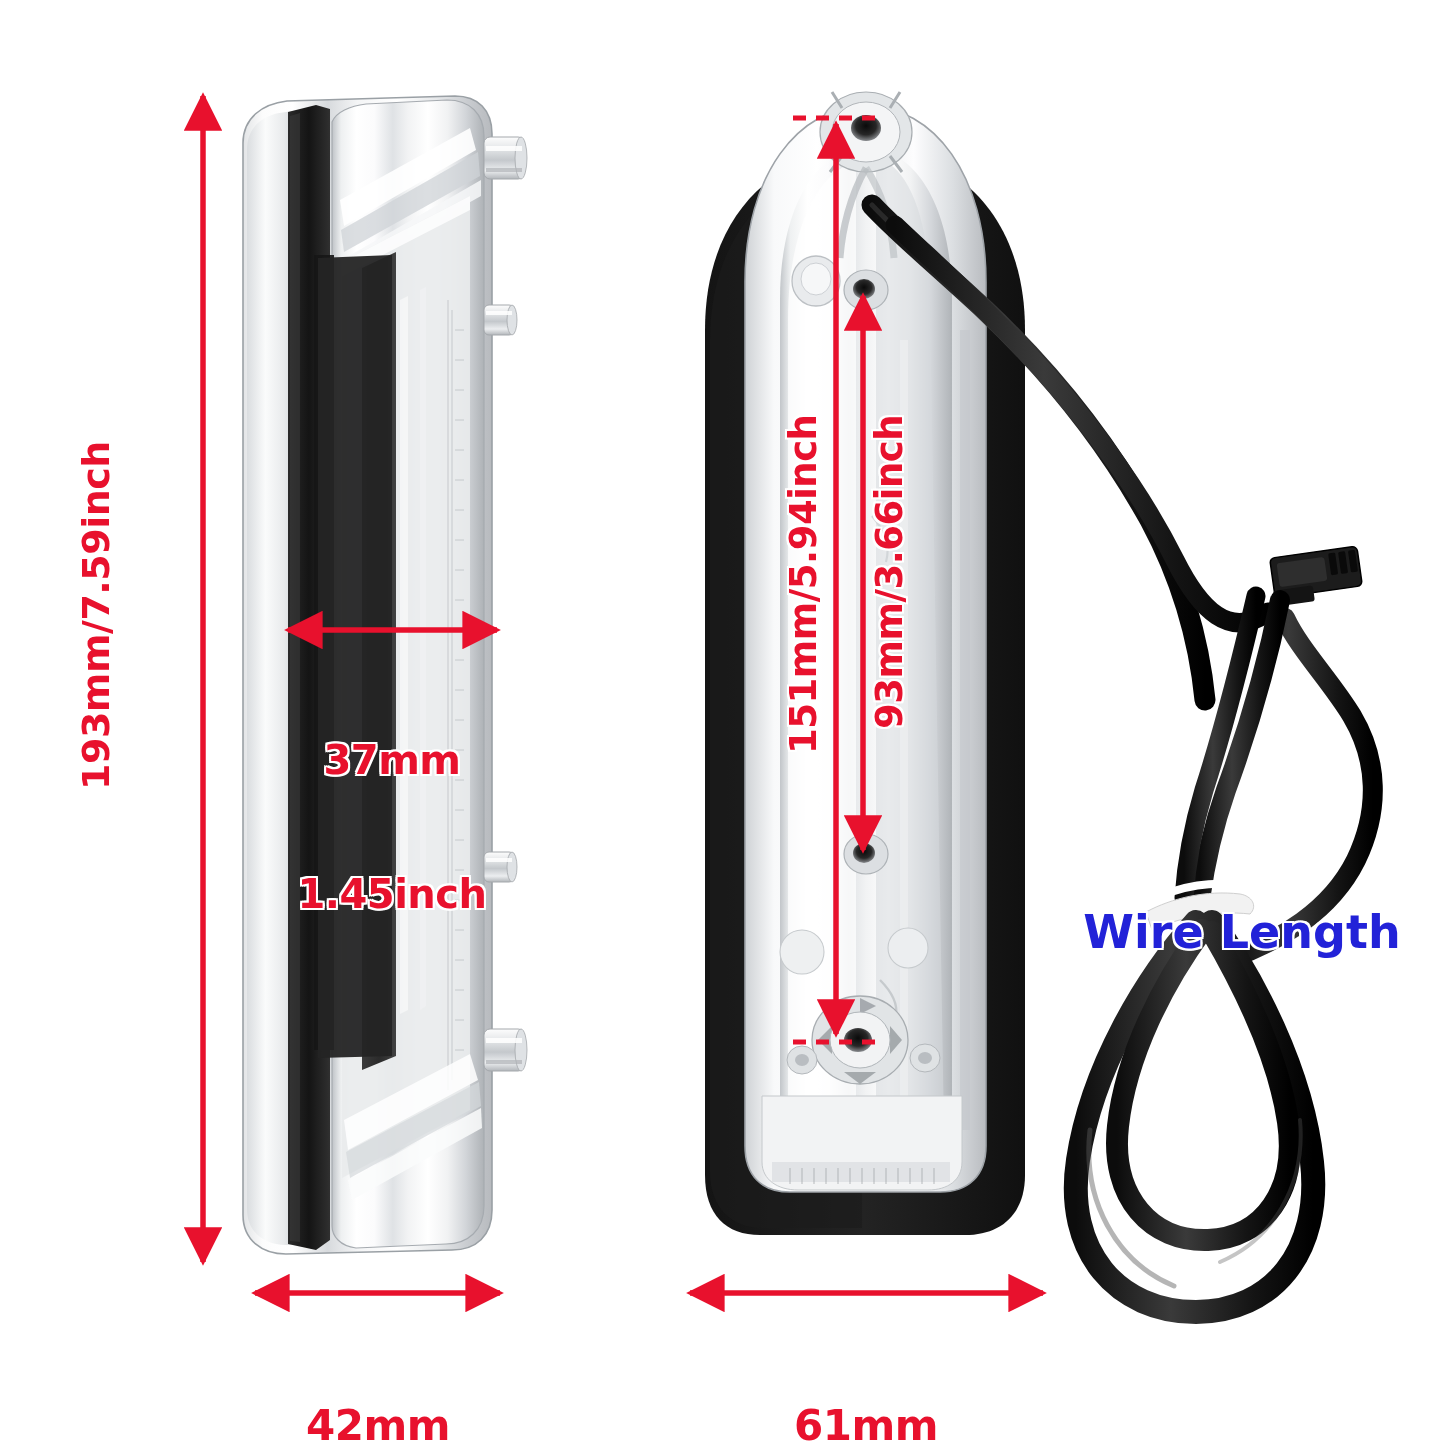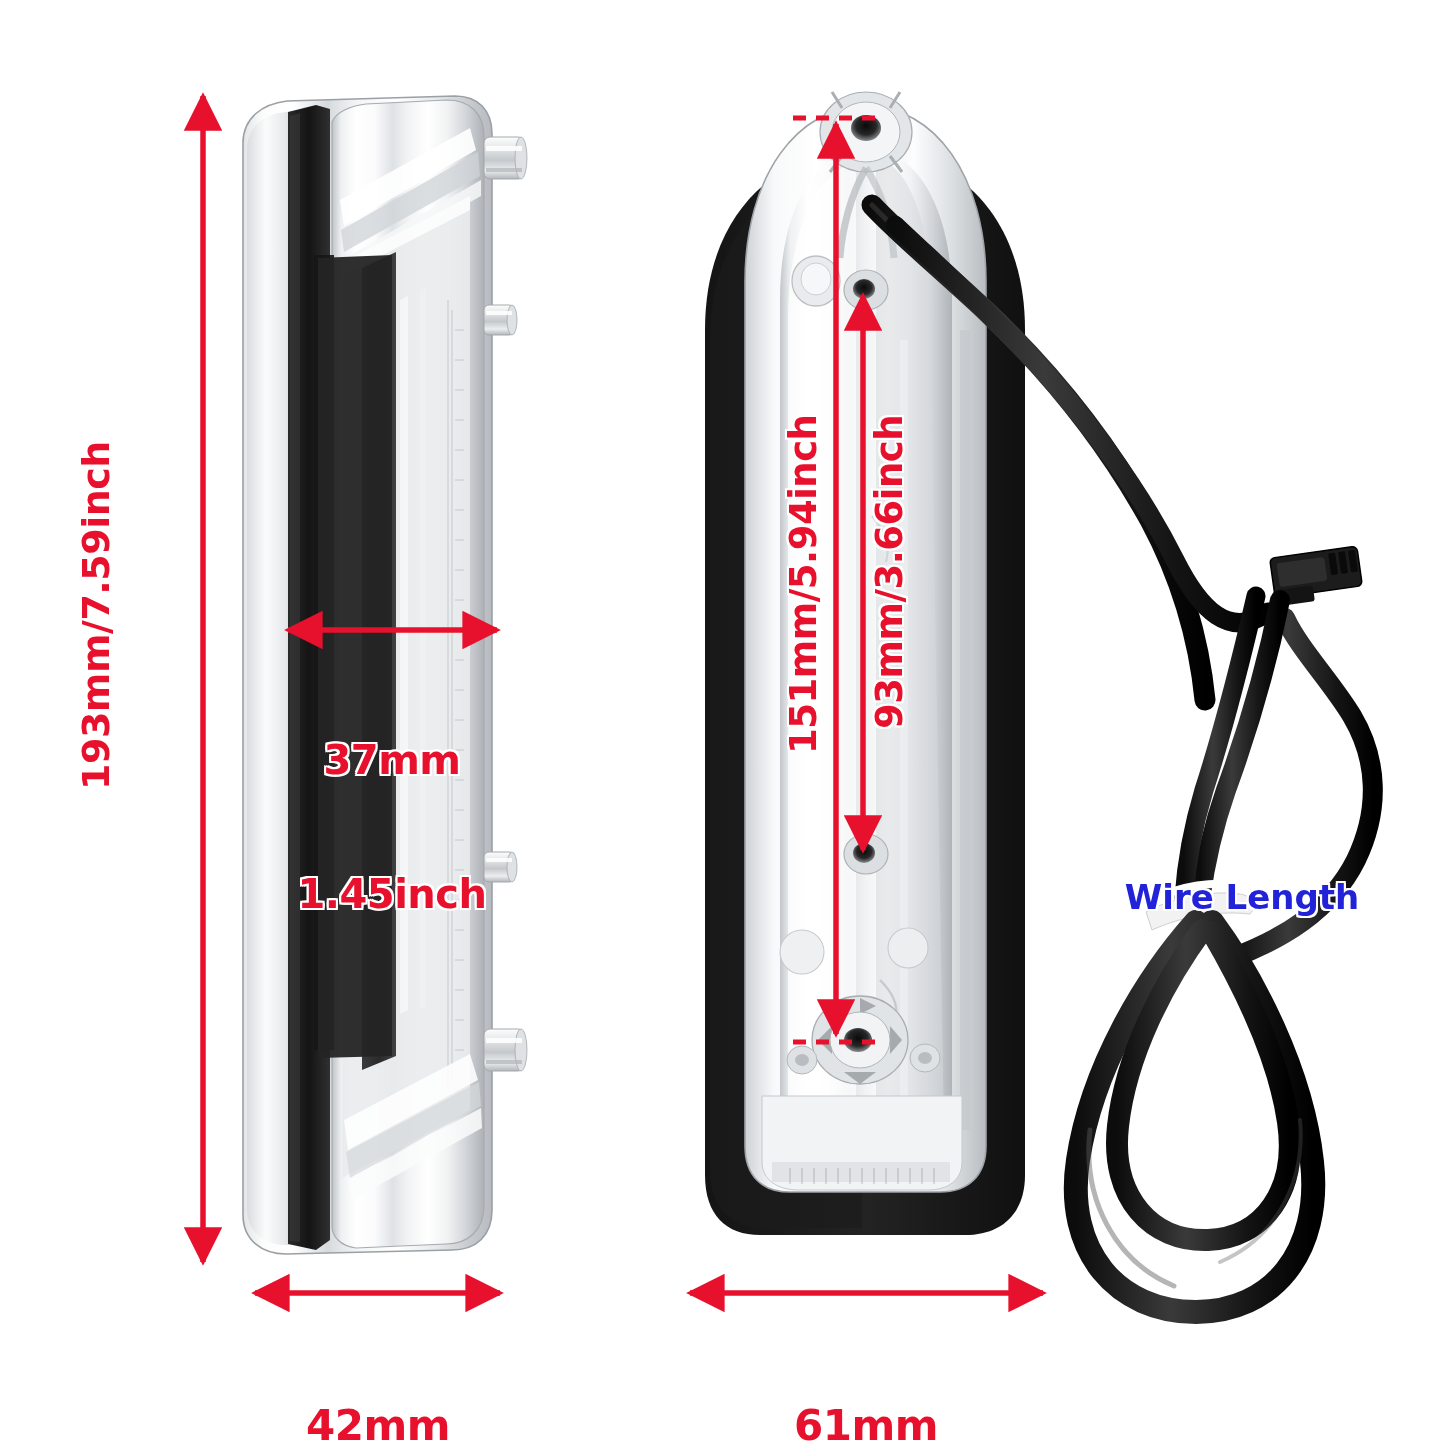--- a/index.html
+++ b/index.html
@@ -463,18 +463,18 @@
     <div>61mm</div>
     
   </div>
 
   <div class="dim-label vert-label outl" style="left:804px; top:594px; width:320px; font-size:37px;
               transform: translate(-50%,-50%) rotate(-90deg);">151mm/5.94inch</div>
 
   <div class="dim-label vert-label outl" style="left:890px; top:572px; width:320px; font-size:37px;
               transform: translate(-50%,-50%) rotate(-90deg);">93mm/3.66inch</div>
 
-  <div class="wire-label" style="left:1242px; top:800px; width:330px; font-size:34px;
+  <div class="wire-label" style="left:1242px; top:800px; width:330px; font-size:46px;
               transform: translateX(-50%);">
     <div>Wire Length</div>
   </div>
 
 </div>
 
 </body></html>

